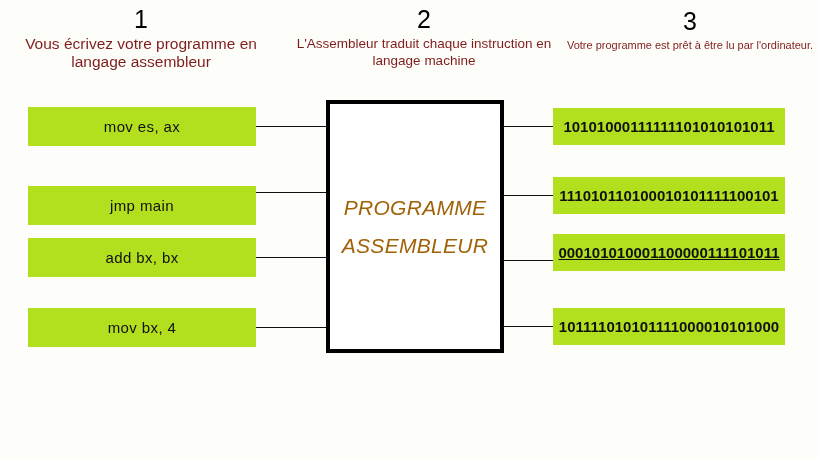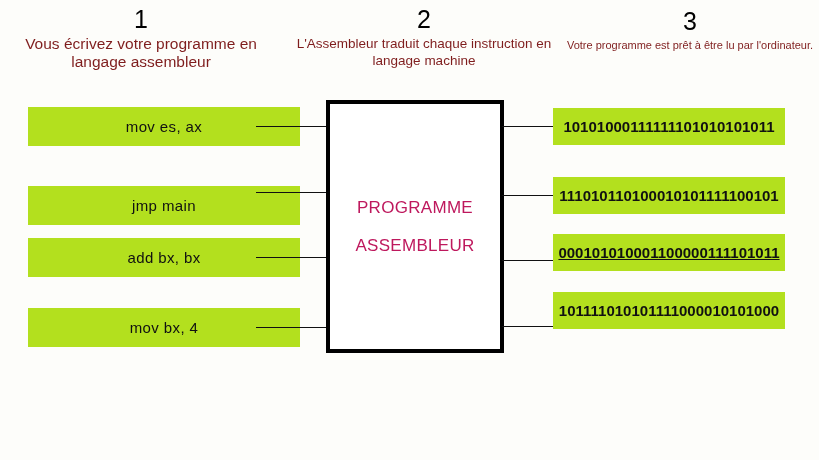--- a/index.html
+++ b/index.html
@@ -50,63 +50,64 @@
   .green-box {
     position: absolute;
     background: #b3e01e;
     display: flex;
     align-items: center;
     justify-content: center;
     color: #111;
   }
   .asm-box {
     left: 28px;
-    width: 272px;
+    width: 228px;
     height: 39px;
     font-size: 15px;
     letter-spacing: 0.4px;
   }
   #asm-box-0 { top: 107px; }
   #asm-box-1 { top: 186px; }
   #asm-box-2 { top: 238px; }
   #asm-box-3 { top: 308px; }
 
   .bin-box {
     left: 553px;
     width: 232px;
     height: 37px;
     font-size: 15px;
     font-weight: bold;
     letter-spacing: 0px;
   }
   #bin-box-0 { top: 108px; }
   #bin-box-1 { top: 177px; }
   #bin-box-2 { top: 234px; text-decoration: underline; }
-  #bin-box-3 { top: 292px; }
+  #bin-box-3 { top: 308px; }
 
   
   #assembler-box {
     position: absolute;
     left: 326px;
     top: 100px;
     width: 178px;
     height: 253px;
     background: #ffffff;
     border: 4px solid #000000;
     box-sizing: border-box;
     display: flex;
     flex-direction: column;
     align-items: center;
     justify-content: center;
   }
   #assembler-box .box-line {
-    font-size: 17px;
-    color: #be185d;
+    font-size: 21px;
+    color: #a16207;
     line-height: 38px;
     letter-spacing: 0.3px;
+    font-style: italic;
   }
 
   
   .connector {
     position: absolute;
     height: 0;
     border-top: 1.6px solid #111;
   }
   .connector-left  { left: 256px; width: 72px; }
   .connector-right { left: 502px; width: 53px; }

